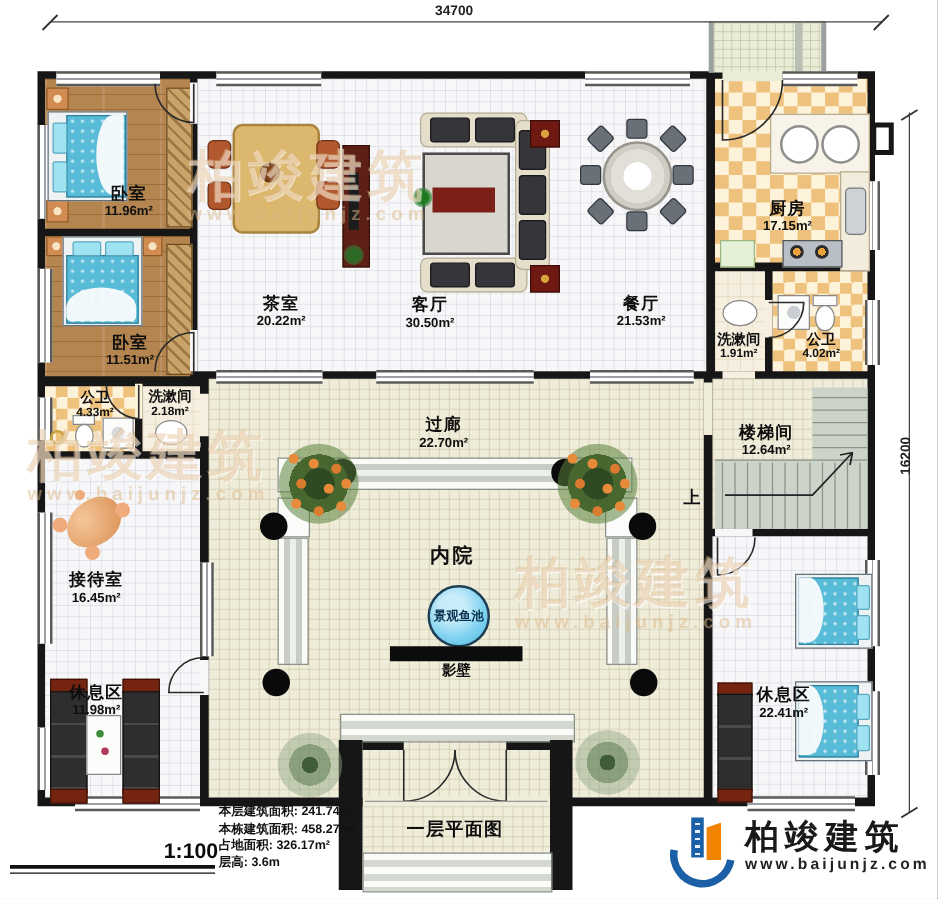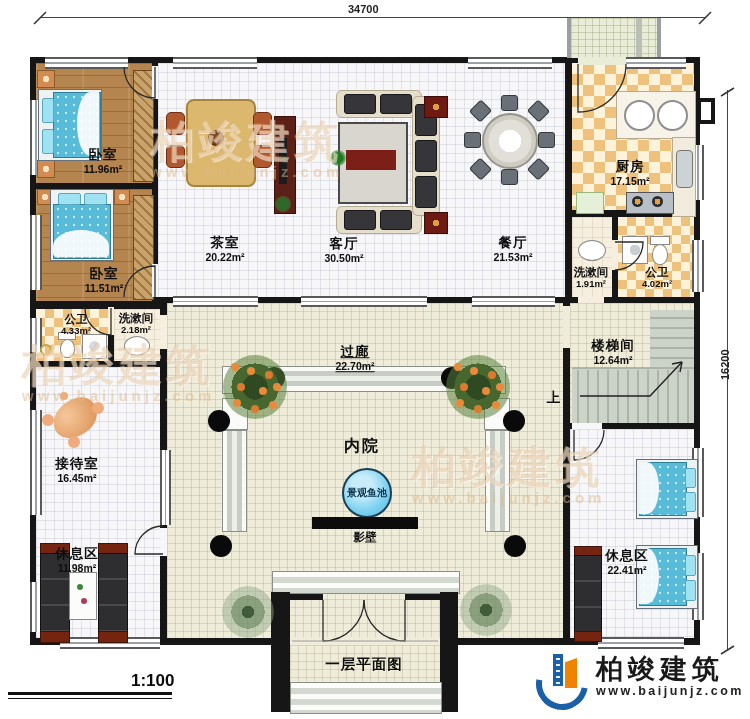--- a/index.html
+++ b/index.html
@@ -375,21 +375,21 @@
       <span class="ar">4.02m²</span>
     </div>
   <div class="rlabel sm" style="left:76px;top:325px;">
     <span class="nm">公卫</span>
       <span class="ar">4.33m²</span>
     </div>
   <div class="rlabel sm" style="left:136px;top:324px;">
     <span class="nm">洗漱间</span>
       <span class="ar">2.18m²</span>
     </div>
-  <div class="rlabel" style="left:355px;top:358px;text-decoration:underline;">
+  <div class="rlabel" style="left:355px;top:346px;">
     <span class="nm">过廊</span>
       <span class="ar">22.70m²</span>
     </div>
   <div class="rlabel" style="left:613px;top:352px;">
     <span class="nm">楼梯间</span>
       <span class="ar">12.64m²</span>
     </div>
   <div class="rlabel" style="left:77px;top:470px;">
     <span class="nm">接待室</span>
       <span class="ar">16.45m²</span>
@@ -423,20 +423,26 @@
     <span class="t">柏竣建筑</span>
     <span class="u">www.baijunjz.com</span>
   </div>
   <div class="wm" style="left:412px;top:444px;">
     <span class="t">柏竣建筑</span>
     <span class="u">www.baijunjz.com</span>
   </div>
 
   <div class="tb-scale">1:100</div>
   <div class="tb-rule"></div>
+  <div class="tb-stats">
+    <div class="ln"><span>本层建筑面积:</span> <span>241.74m²</span></div>
+    <div class="ln"><span>本栋建筑面积:</span> <span>458.27m²</span></div>
+    <div class="ln"><span>占地面积:</span> <span>326.17m²</span></div>
+    <div class="ln"><span>层高:</span> <span>3.6m</span></div>
+  </div>
 
   <div class="logo">
     <div class="logo-icon">
       <div class="logo-swoosh"></div>
       <div class="logo-b1"></div>
       <div class="logo-b2"></div>
     </div>
     <div class="logo-txt" style="margin-left:8px;margin-top:4px;">
       <span class="brand">柏竣建筑</span>
       <span class="url">www.baijunjz.com</span>

